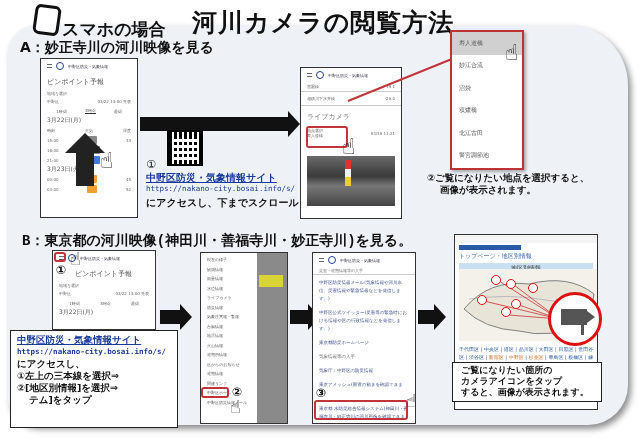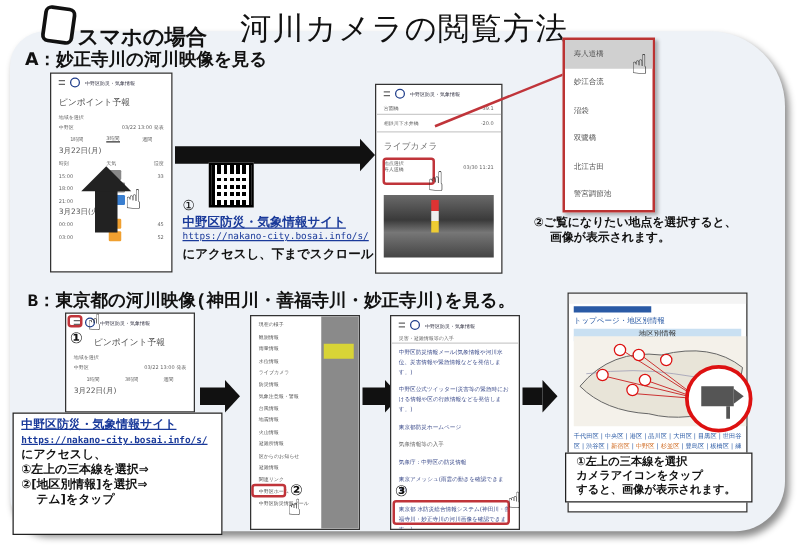--- a/index.html
+++ b/index.html
@@ -11,42 +11,42 @@
   .panel {
     position: absolute; left: 8px; top: 25px; width: 620px; height: 400px;
     background: #eef2f7; border-radius: 28px 60px 40px 28px;
     box-shadow: 3px 4px 6px rgba(0,0,0,0.45);
   }
   .phone-icon {
     position: absolute; left: 34px; top: 5px; width: 26px; height: 30px;
     border: 3px solid #111; border-radius: 6px; background: #fff; transform: rotate(8deg);
   }
   .subtitle { font-size: 17px; font-weight: bold; }
-  .title { font-size: 25px; font-weight: normal; letter-spacing: 1px; }
+  .title { font-size: 25px; font-weight: bold; letter-spacing: 1px; }
   .section { font-size: 14px; font-weight: bold; }
   .shot {
     position: absolute; background: #fff; border: 1.5px solid #333; overflow: hidden;
   }
   .shot-header { height: 14px; display: flex; align-items: center; padding-left: 6px; font-size: 4px; color: #334; gap: 4px; }
   .logo { width: 8px; height: 8px; border-radius: 50%; border: 1.5px solid #1f3d8a; }
   .ham { width: 5px; height: 4px; border-top: 1px solid #666; border-bottom: 1px solid #666; position: relative; }
   .tiny { font-size: 4px; color: #666; }
   .small { font-size: 6px; color: #555; }
   .arrow-r { position: absolute; height: 14px; background: #111; }
   .arrow-r::after { content: ""; position: absolute; right: -12px; top: -6px; border-left: 12px solid #111; border-top: 13px solid transparent; border-bottom: 13px solid transparent; }
   .hand { position: absolute; font-size: 22px; color: #222; line-height: 1; }
   .red-box { position: absolute; border: 2px solid #c0343a; border-radius: 3px; }
   .dropdown {
     position: absolute; left: 450px; top: 30px; width: 74px; height: 140px;
     background: #fff; border: 2px solid #b33; box-shadow: 2px 2px 3px rgba(0,0,0,0.3);
   }
   .dd-item { height: 22.5px; display: flex; align-items: center; padding-left: 7px; font-size: 6px; color: #555; }
   .dd-item.sel { background: #d0d0d0; }
   .link { color: #1a3a9a; text-decoration: underline; font-weight: bold; }
-  .url { color: #1a3a9a; text-decoration: underline; font-family: "DejaVu Sans Mono", monospace; }
+  .url { color: #1a3a9a; font-family: "DejaVu Sans Mono", monospace; }
   .qr {
     position: absolute; left: 167px; top: 130px; width: 36px; height: 36px;
     background:
       repeating-linear-gradient(90deg, #000 0 3px, #fff 3px 5px),
       #fff;
     border: 2px solid #000;
   }
   .qr::before { content:""; position:absolute; inset:4px; background: repeating-linear-gradient(0deg, #fff 0 3px, transparent 3px 6px); }
   .info-box {
     position: absolute; left: 10px; top: 330px; width: 168px; height: 98px;
@@ -299,21 +299,21 @@
     <span>北区</span>
   </div>
 </div>
 <div class="big-cam">
   <div style="position:absolute;left:10px;top:14px;width:26px;height:16px;background:#555;"></div>
   <div style="position:absolute;left:36px;top:16px;border-left:8px solid #555;border-top:6px solid transparent;border-bottom:6px solid transparent;"></div>
   <div style="position:absolute;left:30px;top:30px;width:3px;height:10px;background:#555;"></div>
 </div>
 
 <div class="note-box">
-  <div>①左上の三本線を選択</div>
+  <div>ご覧になりたい箇所の</div>
   <div>カメラアイコンをタップ</div>
   <div>すると、画像が表示されます。</div>
 </div>
 
 <div class="info-box">
   <div class="link">中野区防災・気象情報サイト</div>
   <div class="url" style="font-size:7.5px;">https://nakano-city.bosai.info/s/</div>
   <div>にアクセスし、</div>
   <div>①左上の三本線を選択⇒</div>
   <div>②[地区別情報]を選択⇒</div>

